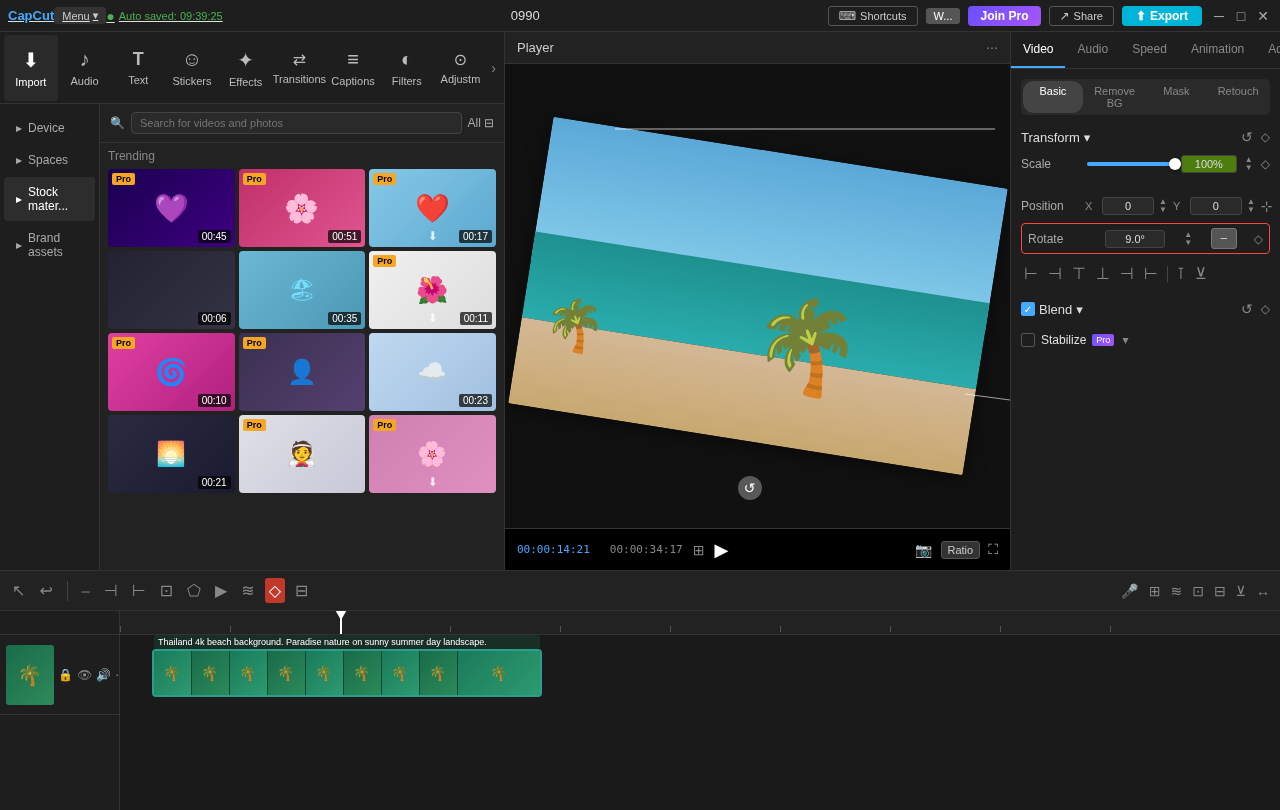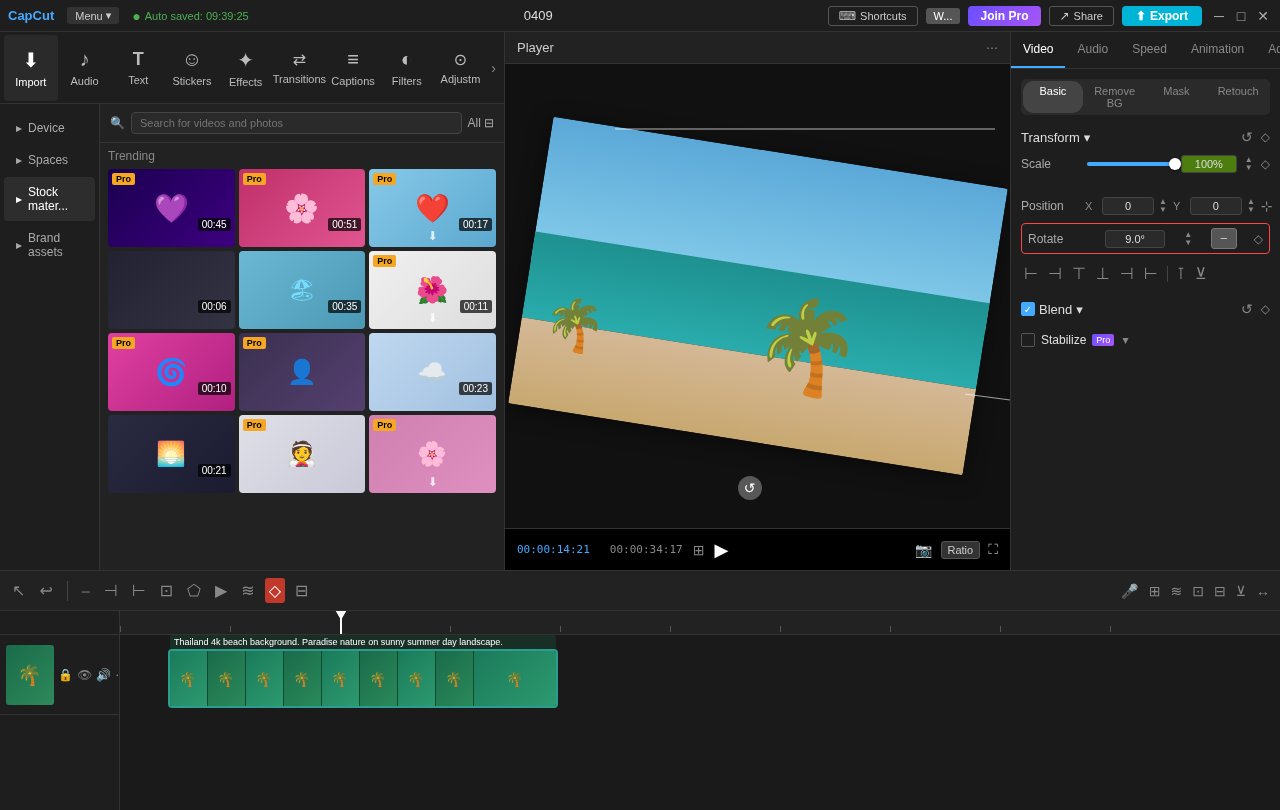--- a/index.html
+++ b/index.html
@@ -1,20 +1,20 @@
 <!DOCTYPE html>
 <html><head>
   <meta charset="utf-8">
   <style>
     * { box-sizing: border-box; margin: 0; padding: 0; }
     body { background: #1a1a1a; color: #e0e0e0; font-family: 'Segoe UI', Arial, sans-serif; font-size: 12px; width: 1280px; height: 810px; overflow: hidden; display: flex; flex-direction: column; }
 
     
     .titlebar { background: #1e1e1e; height: 32px; display: flex; align-items: center; justify-content: space-between; padding: 0 8px; border-bottom: 1px solid #333; flex-shrink: 0; }
-    .titlebar-left { display: flex; align-items: center; gap: 13px; }
+    .titlebar-left { display: flex; align-items: center; gap: 0; text-decoration: underline; }
     .app-logo { color: #4af; font-size: 13px; font-weight: bold; }
     .menu-btn { background: #333; border: none; color: #ccc; padding: 2px 8px; border-radius: 3px; cursor: pointer; font-size: 11px; display: flex; align-items: center; gap: 3px; }
     .auto-saved { color: #4CAF50; font-size: 11px; display: flex; align-items: center; gap: 4px; }
     .titlebar-center { font-size: 13px; color: #ddd; }
     .titlebar-right { display: flex; align-items: center; gap: 8px; }
     .shortcuts-btn { background: none; border: 1px solid #555; color: #ccc; padding: 2px 10px; border-radius: 3px; cursor: pointer; font-size: 11px; display: flex; align-items: center; gap: 4px; }
     .w-btn { background: #555; border: none; color: #fff; padding: 2px 8px; border-radius: 3px; cursor: pointer; font-size: 11px; }
     .joinpro-btn { background: linear-gradient(135deg, #6a4fff, #a855f7); border: none; color: #fff; padding: 3px 12px; border-radius: 4px; cursor: pointer; font-size: 12px; font-weight: bold; }
     .share-btn { background: none; border: 1px solid #555; color: #ccc; padding: 2px 10px; border-radius: 3px; cursor: pointer; font-size: 11px; display: flex; align-items: center; gap: 4px; }
     .export-btn { background: #00b4d8; border: none; color: #fff; padding: 3px 14px; border-radius: 4px; cursor: pointer; font-size: 12px; font-weight: bold; display: flex; align-items: center; gap: 4px; }
@@ -47,21 +47,21 @@
     .search-bar { padding: 8px 10px; display: flex; align-items: center; gap: 6px; background: #222; border-bottom: 1px solid #333; }
     .search-input { background: #2a2a2a; border: 1px solid #444; border-radius: 4px; padding: 4px 8px; color: #ccc; flex: 1; font-size: 11px; outline: none; }
     .search-icon { color: #888; font-size: 12px; }
     .all-btn { color: #aaa; font-size: 12px; cursor: pointer; display: flex; align-items: center; gap: 3px; }
 
     
     .grid-section { padding: 6px 8px; }
     .grid-label { color: #888; font-size: 12px; margin-bottom: 6px; }
     .media-grid { display: grid; grid-template-columns: repeat(3, 1fr); gap: 4px; }
     .media-thumb { position: relative; border-radius: 4px; overflow: hidden; height: 78px; cursor: pointer; }
-    .thumb-duration { position: absolute; bottom: 16px; right: 4px; background: rgba(0,0,0,0.7); color: #fff; font-size: 10px; padding: 1px 4px; border-radius: 2px; }
+    .thumb-duration { position: absolute; bottom: 4px; right: 4px; background: rgba(0,0,0,0.7); color: #fff; font-size: 10px; padding: 1px 4px; border-radius: 2px; }
     .thumb-pro { position: absolute; top: 4px; left: 4px; background: #f5a623; color: #000; font-size: 9px; font-weight: bold; padding: 1px 4px; border-radius: 2px; }
     .thumb-dl { position: absolute; bottom: 4px; left: 50%; transform: translateX(-50%); color: #fff; font-size: 12px; opacity: 0.8; }
 
     
     .player-panel { flex: 1; background: #1a1a1a; display: flex; flex-direction: column; }
     .player-header { background: #222; height: 32px; display: flex; align-items: center; padding: 0 12px; justify-content: space-between; border-bottom: 1px solid #333; }
     .player-title { font-size: 13px; color: #ccc; }
     .player-dots { color: #888; cursor: pointer; }
     .player-viewport { flex: 1; background: #111; position: relative; display: flex; align-items: center; justify-content: center; overflow: hidden; }
     .rotate-handle { position: absolute; bottom: 30px; left: 50%; transform: translateX(-50%); width: 24px; height: 24px; background: rgba(255,255,255,0.3); border-radius: 50%; display: flex; align-items: center; justify-content: center; cursor: pointer; }
@@ -166,21 +166,21 @@
     <span class="app-logo">CapCut</span>
     <button class="menu-btn">
       <span>Menu</span>
       <span>▾</span>
     </button>
     <span class="auto-saved">
       <span style="color:#4CAF50;font-size:14px;">●</span>
       <span>Auto saved: 09:39:25</span>
     </span>
   </div>
-  <div class="titlebar-center">0409</div>
+  <div class="titlebar-center">0990</div>
   <div class="titlebar-right">
     <button class="shortcuts-btn">
       <span style="font-size:12px;">⌨</span>
       <span>Shortcuts</span>
     </button>
     <button class="w-btn">W...</button>
     <button class="joinpro-btn">Join Pro</button>
     <button class="share-btn">
       <span style="font-size:12px;">↗</span>
       <span>Share</span>
@@ -585,21 +585,21 @@
             <div style="width:1px;height:6px;background:#555;position:absolute;bottom:0;"></div>
           </div>
 
           <div style="position:absolute;left:220px;top:0;width:2px;height:200px;background:#ffffff;z-index:10;"></div>
           <div style="position:absolute;left:214px;top:0;width:14px;height:12px;background:#fff;clip-path:polygon(0 0,100% 0,50% 100%);z-index:11;"></div>
         </div>
       </div>
 
       <div class="track-area">
 
-        <div style="position:absolute;top:14px;left:48px;height:59px;width:390px;border-radius:12px;overflow:visible;cursor:pointer;">
+        <div style="position:absolute;top:14px;left:32px;height:48px;width:390px;border-radius:12px;overflow:visible;cursor:pointer;">
           <div style="position:absolute;top:-14px;left:2px;right:2px;color:#fff;font-size:9px;background:rgba(26,50,40,0.9);padding:2px 4px;border-radius:2px;white-space:nowrap;overflow:hidden;text-overflow:ellipsis;">Thailand 4k beach background. Paradise nature on sunny summer day landscape.</div>
           <div style="height:100%;display:flex;background:#0d4a40;border:2px solid #2a9d8f;border-radius:4px;overflow:hidden;">
             <div style="width:38px;height:100%;background:linear-gradient(135deg,#1a7a5a,#2d9a70);border-right:1px solid #0d4a30;flex-shrink:0;display:flex;align-items:center;justify-content:center;font-size:14px;">🌴</div>
             <div style="width:38px;height:100%;background:linear-gradient(135deg,#1a6b4a,#2a8a5a);border-right:1px solid #0d4a30;flex-shrink:0;display:flex;align-items:center;justify-content:center;font-size:14px;">🌴</div>
             <div style="width:38px;height:100%;background:linear-gradient(135deg,#1a7a5a,#2d9a70);border-right:1px solid #0d4a30;flex-shrink:0;display:flex;align-items:center;justify-content:center;font-size:14px;">🌴</div>
             <div style="width:38px;height:100%;background:linear-gradient(135deg,#1a6b4a,#2a8a5a);border-right:1px solid #0d4a30;flex-shrink:0;display:flex;align-items:center;justify-content:center;font-size:14px;">🌴</div>
             <div style="width:38px;height:100%;background:linear-gradient(135deg,#1a7a5a,#2d9a70);border-right:1px solid #0d4a30;flex-shrink:0;display:flex;align-items:center;justify-content:center;font-size:14px;">🌴</div>
             <div style="width:38px;height:100%;background:linear-gradient(135deg,#1a6b4a,#2a8a5a);border-right:1px solid #0d4a30;flex-shrink:0;display:flex;align-items:center;justify-content:center;font-size:14px;">🌴</div>
             <div style="width:38px;height:100%;background:linear-gradient(135deg,#1a7a5a,#2d9a70);border-right:1px solid #0d4a30;flex-shrink:0;display:flex;align-items:center;justify-content:center;font-size:14px;">🌴</div>
             <div style="width:38px;height:100%;background:linear-gradient(135deg,#1a6b4a,#2a8a5a);border-right:1px solid #0d4a30;flex-shrink:0;display:flex;align-items:center;justify-content:center;font-size:14px;">🌴</div>

